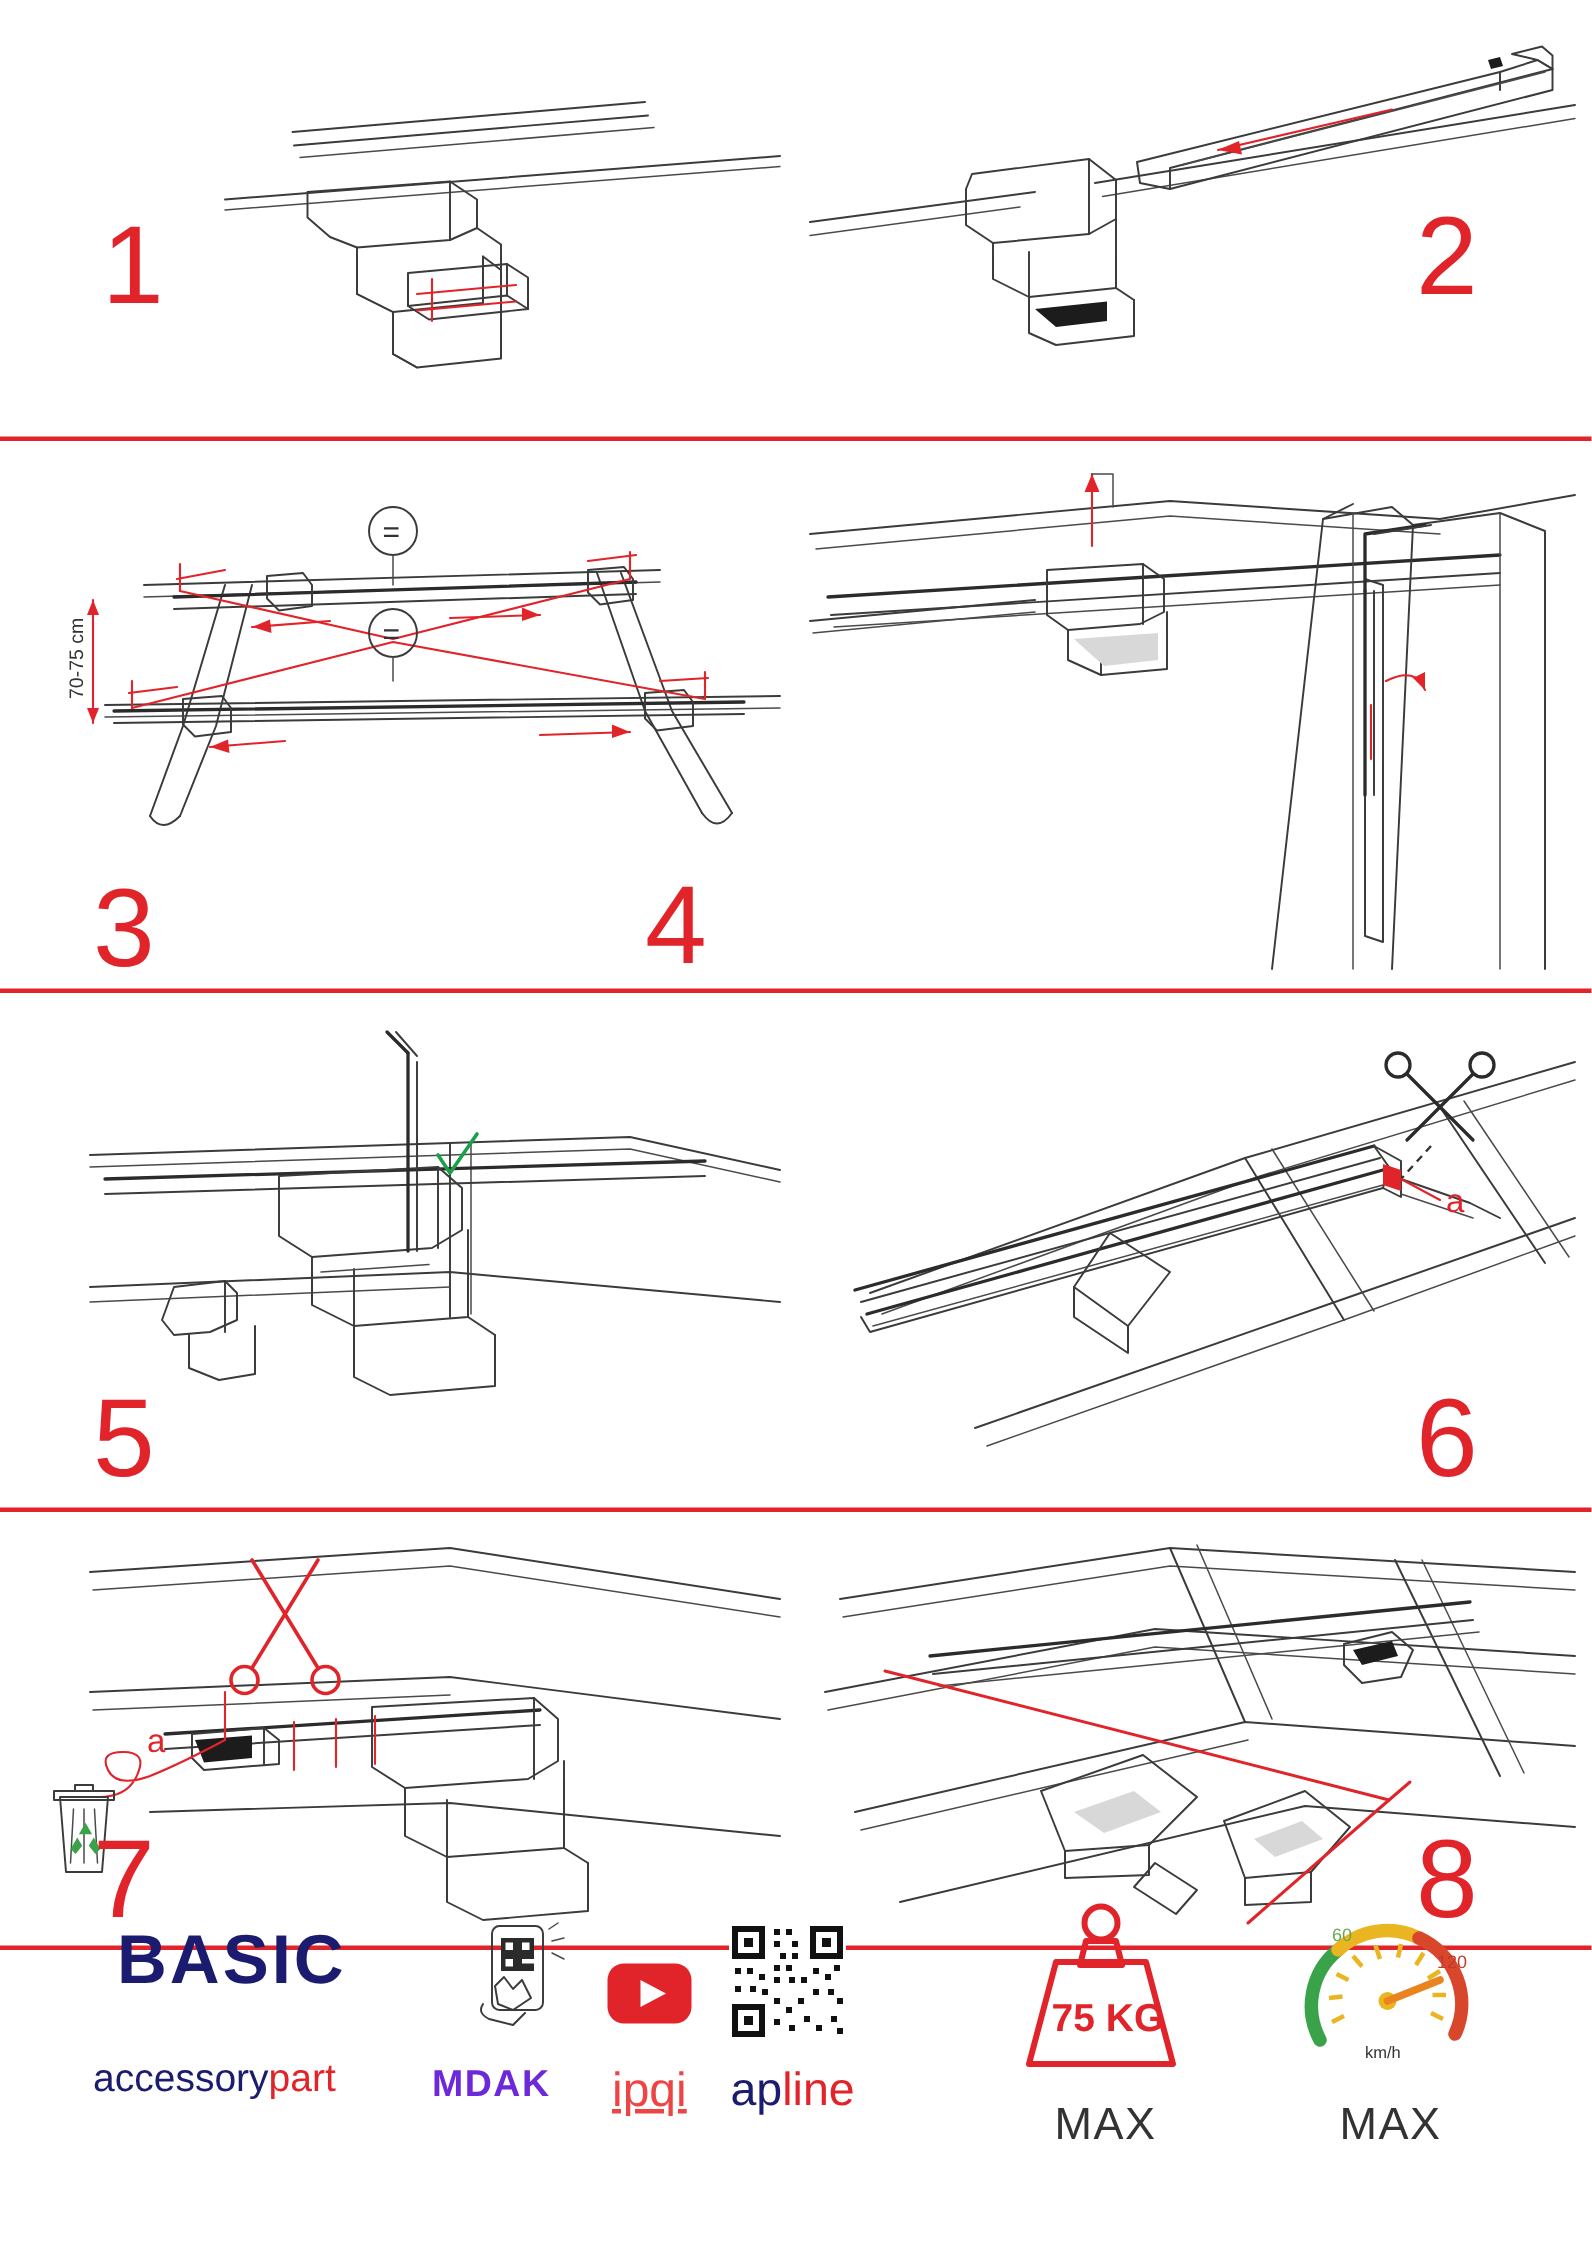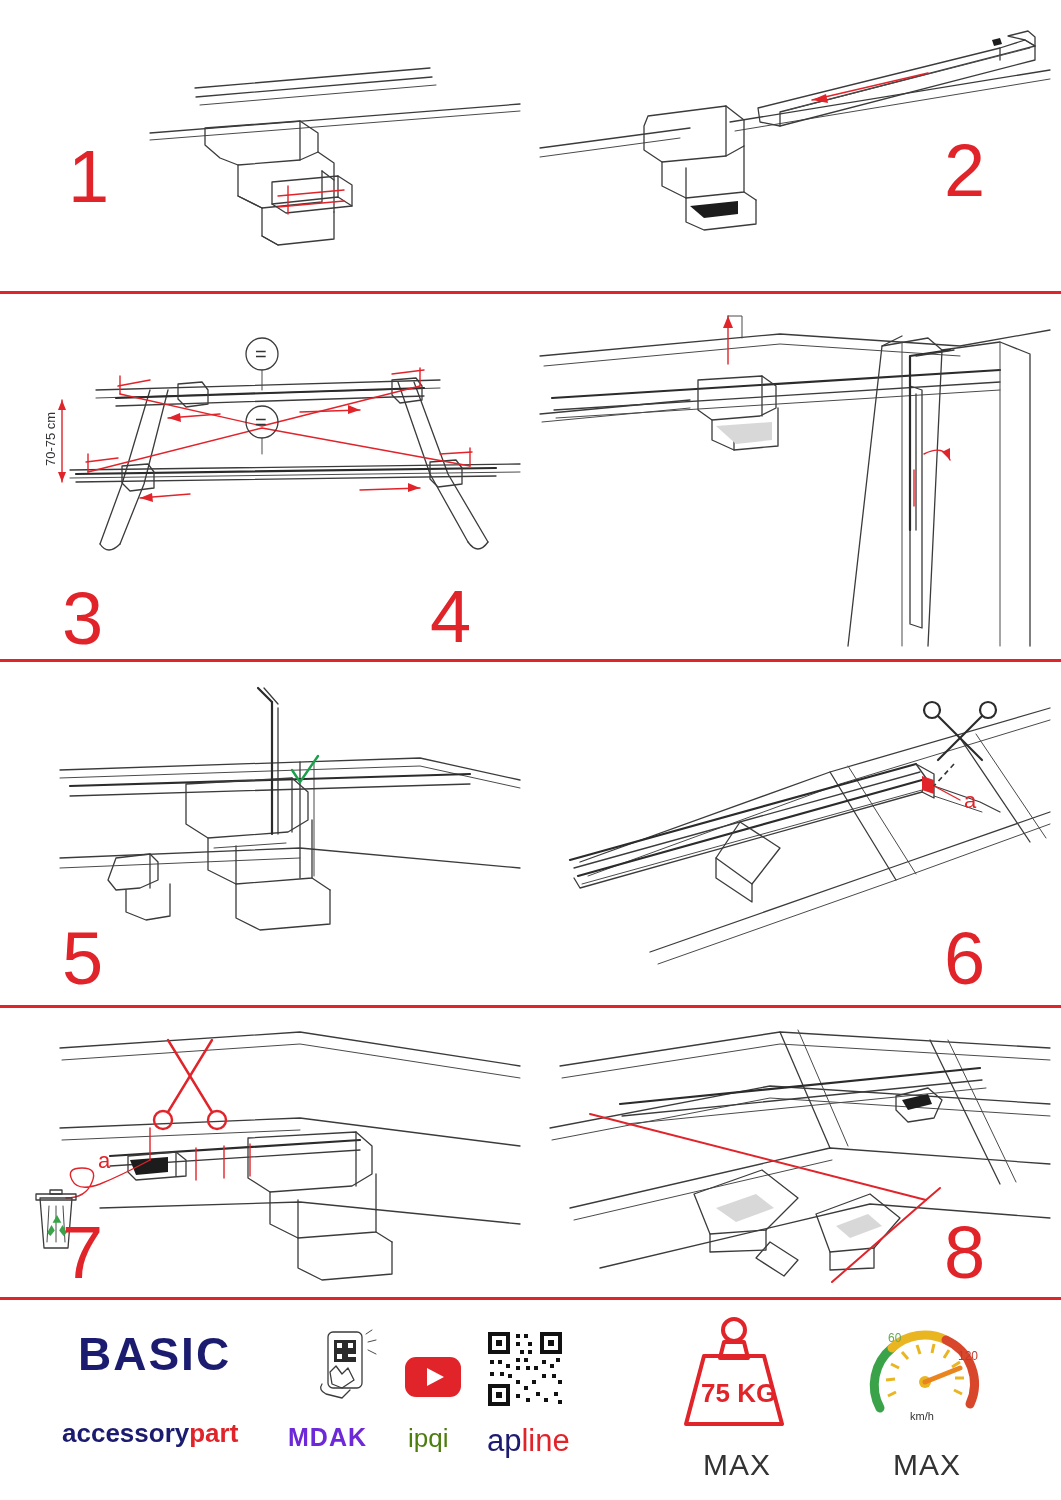--- a/index.html
+++ b/index.html
@@ -24,26 +24,26 @@
   .redf{fill:#e1232a;}
   .fillg{fill:#d8d8d8;}
   .fillk{fill:#1c1c1c;}
   .green{fill:none;stroke:#1aa04a;stroke-width:2.4;stroke-linecap:round;stroke-linejoin:round;}
 
   .dim-txt{font-size:13px;fill:#333;font-family:"Liberation Sans",sans-serif;}
   .eq-txt{font-size:20px;fill:#333;font-family:"Liberation Sans",sans-serif;}
   .a-txt{font-size:22px;fill:#e1232a;font-family:"Liberation Sans",sans-serif;}
 
   
-  .footer{position:absolute;left:0;top:1300px;width:1061px;height:140px;}
+  .footer{position:absolute;left:0;top:1252px;width:1061px;height:140px;}
   .brand-basic{position:absolute;left:78px;top:27px;font-family:"Liberation Sans",sans-serif;font-weight:700;font-size:46px;letter-spacing:2px;color:#1b1b6f;}
-  .brand-accessory{position:absolute;left:62px;top:118px;font-family:"Liberation Sans",sans-serif;font-weight:700;font-size:26px;letter-spacing:0px;color:#1b1b6f;}
+  .brand-accessory{position:absolute;left:62px;top:118px;font-family:"Liberation Sans",sans-serif;font-weight:400;font-size:26px;letter-spacing:0px;color:#1b1b6f;}
   .brand-accessory .part{color:#e1232a;}
   .brand-mdak{position:absolute;left:288px;top:123px;font-family:"Liberation Sans",sans-serif;font-weight:700;font-size:25px;color:#6d28d9;letter-spacing:1px;}
-  .brand-ipqi{position:absolute;left:408px;top:123px;font-family:"Liberation Sans",sans-serif;font-weight:400;font-size:26px;color:#4d7c0f;letter-spacing:0px;}
+  .brand-ipqi{position:absolute;left:408px;top:123px;font-family:"Liberation Sans",sans-serif;font-weight:400;font-size:32px;color:#ef4444;letter-spacing:0px;text-decoration:underline;}
   .brand-apline{position:absolute;left:487px;top:123px;font-family:"Liberation Sans",sans-serif;font-weight:400;font-size:31px;color:#1b1b6f;letter-spacing:0px;}
   .max-label{position:absolute;font-family:"Liberation Sans",sans-serif;font-size:30px;color:#333;letter-spacing:1px;}
   .kg-txt{font-family:"Liberation Sans",sans-serif;font-size:26px;fill:#e1232a;font-weight:700;}
   .kmh-txt{font-family:"Liberation Sans",sans-serif;font-size:11px;fill:#333;}
   .spd-txt{font-family:"Liberation Sans",sans-serif;font-size:12px;fill:#6aa84f;}
   .spd-txt2{font-family:"Liberation Sans",sans-serif;font-size:12px;fill:#c0392b;}
 </style>
 </head>
 <body>
 

